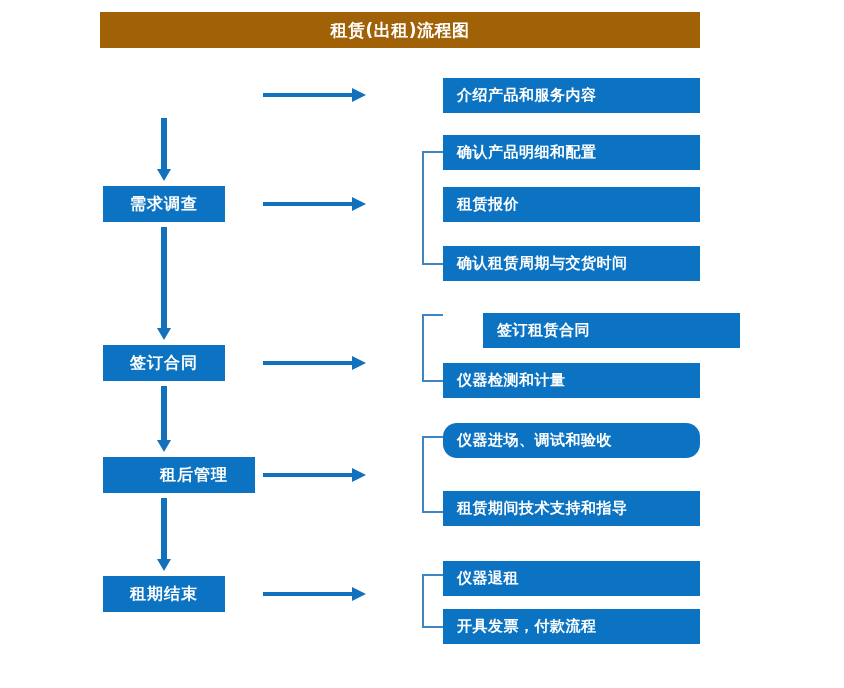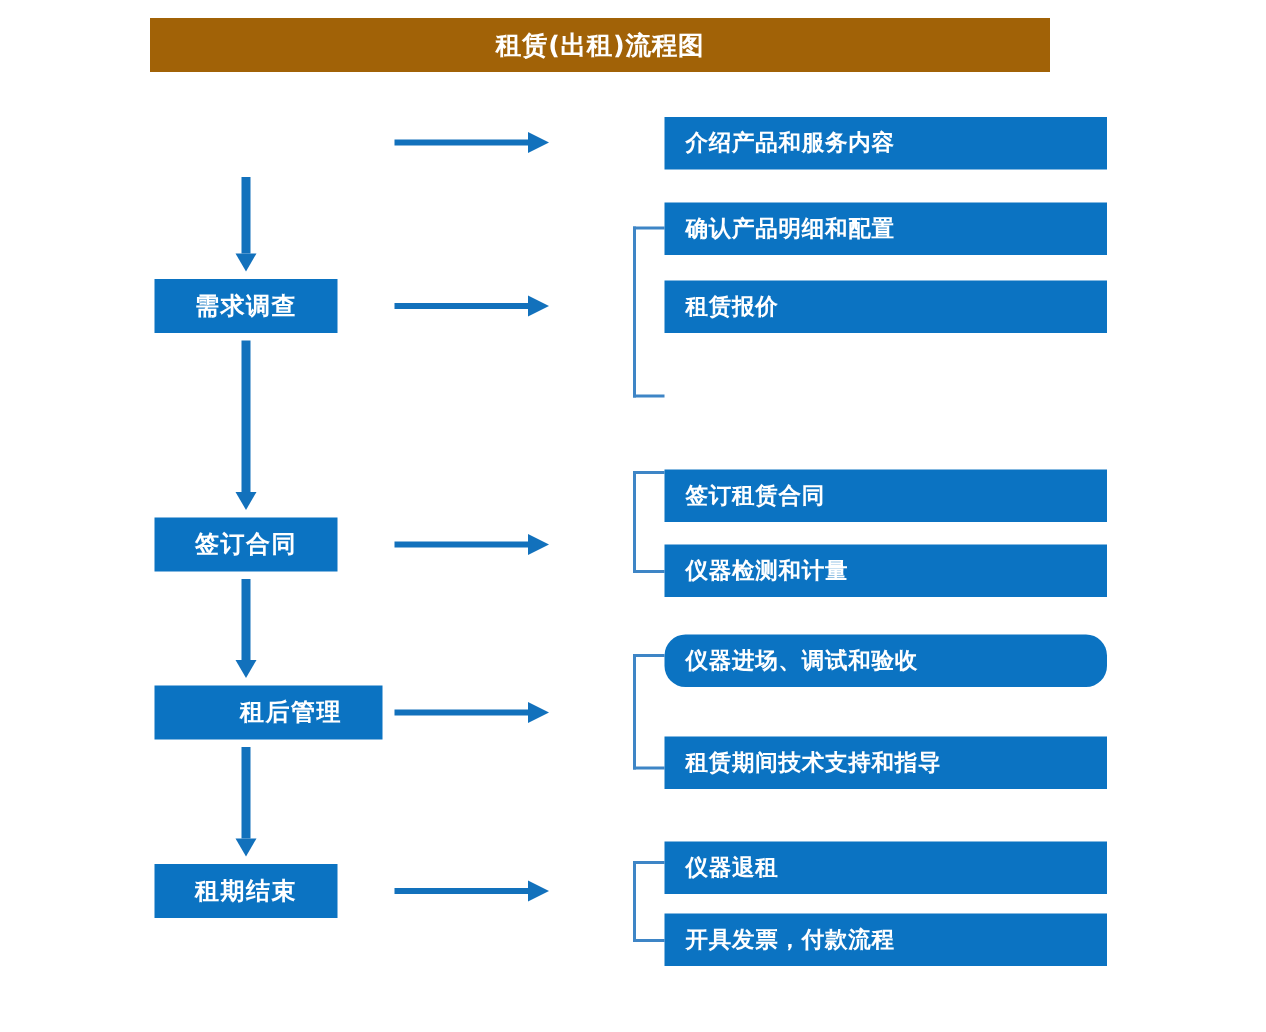--- a/index.html
+++ b/index.html
@@ -49,21 +49,21 @@
     display: flex;
     align-items: center;
     justify-content: center;
     letter-spacing: 1px;
   }
 
   
   .detail-box {
     position: absolute;
     left: 443px;
-    width: 295px;
+    width: 257px;
     height: 35px;
     background: #0B73C2;
     color: #ffffff;
     font-size: 15px;
     font-weight: bold;
     display: flex;
     align-items: center;
     padding-left: 14px;
     box-sizing: border-box;
     letter-spacing: 0.5px;
@@ -196,22 +196,25 @@
   <div class="detail-box" style="top:78px;">
     <span>介绍产品和服务内容</span>
   </div>
 
   <div class="detail-box" style="top:135px;">
     <span>确认产品明细和配置</span>
   </div>
   <div class="detail-box" style="top:187px;">
     <span>租赁报价</span>
   </div>
-
-  <div class="detail-box" style="top:313px;">
+  <div class="detail-box" style="top:246px;">
+    <span>确认租赁周期与交货时间</span>
+  </div>
+
+  <div class="detail-box" style="top:313px;margin-left:40px;">
     <span>签订租赁合同</span>
   </div>
   <div class="detail-box" style="top:363px;">
     <span>仪器检测和计量</span>
   </div>
 
   <div class="detail-box" style="top:423px;border-radius:14px;">
     <span>仪器进场、调试和验收</span>
   </div>
   <div class="detail-box" style="top:491px;">

